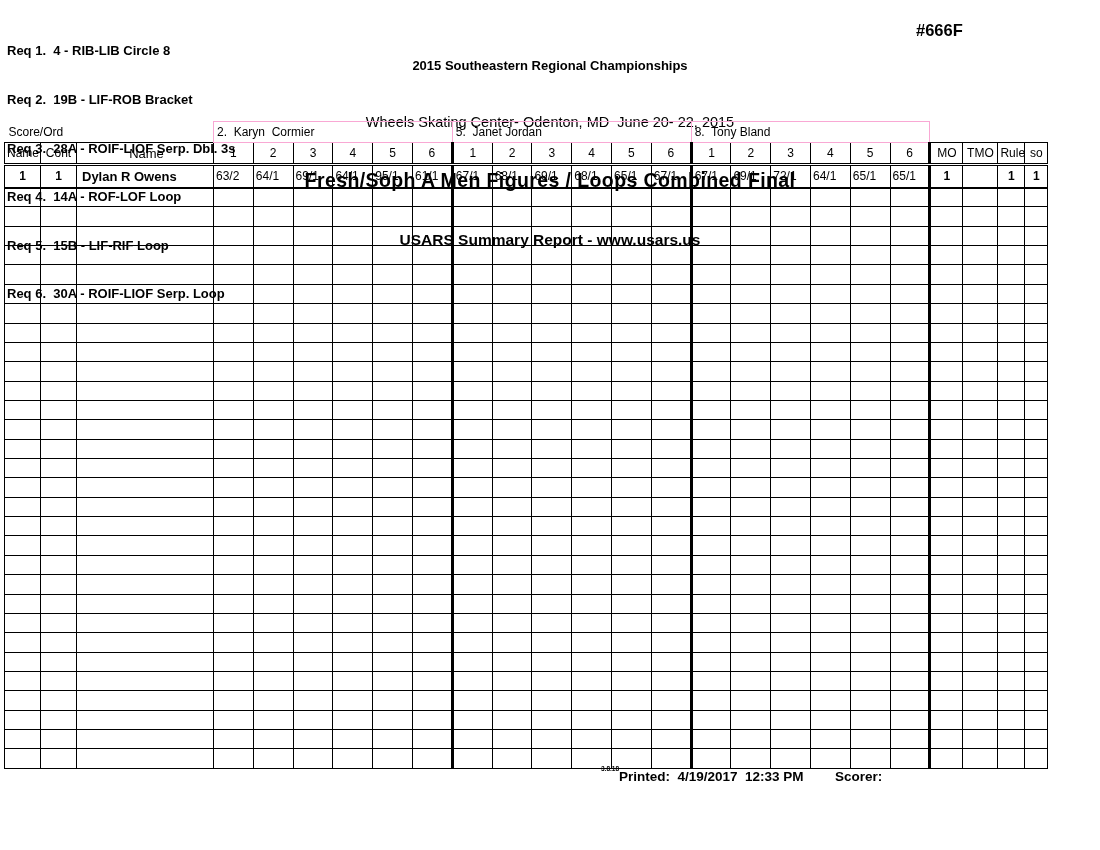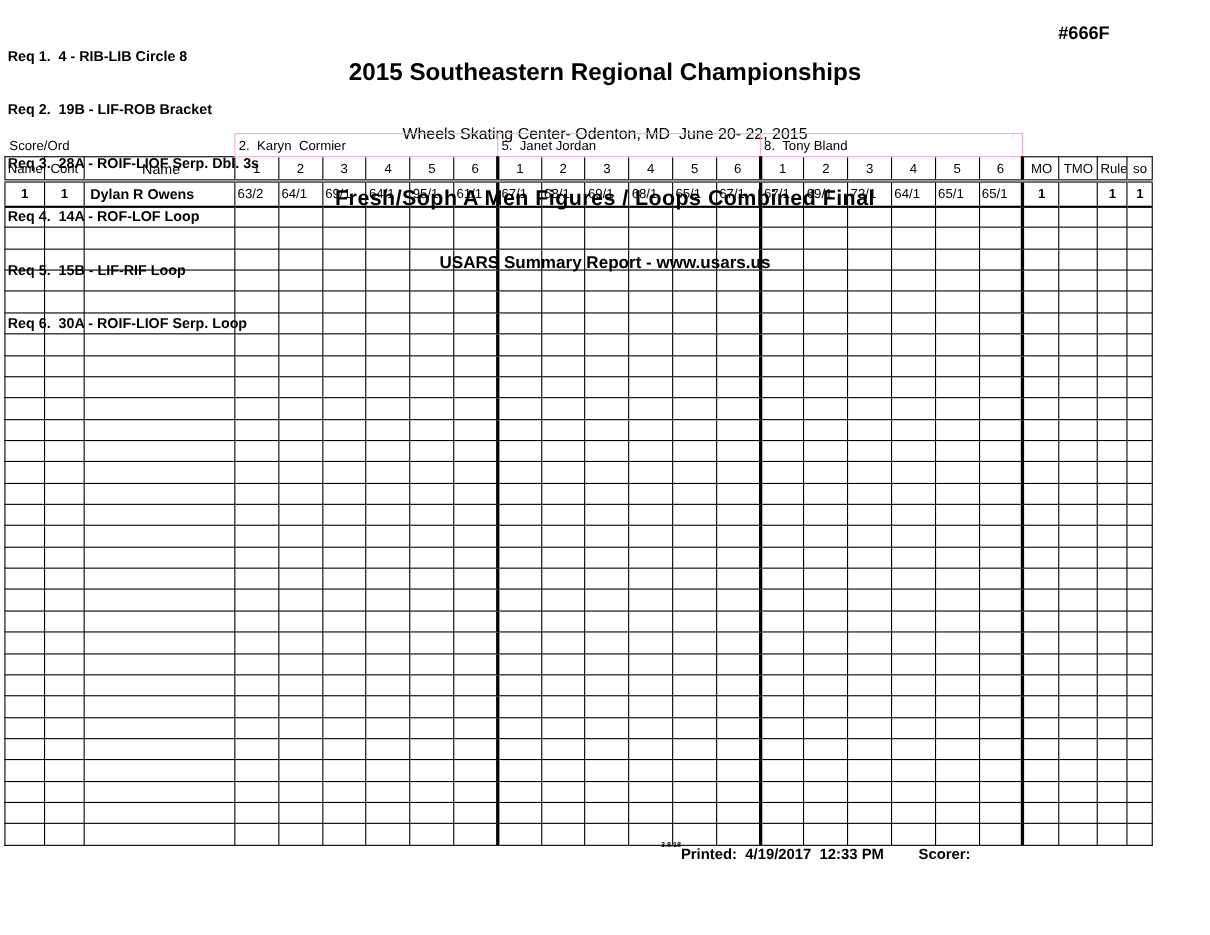--- a/index.html
+++ b/index.html
@@ -3,25 +3,25 @@
 <meta charset="utf-8">
 <style>
   html,body{margin:0;padding:0;background:#fff;}
   body{width:1100px;height:850px;position:relative;color:#000;
        font-family:"Liberation Sans",sans-serif;-webkit-font-smoothing:none;}
 
   
   .req-list{position:absolute;left:7px;top:11px;font-weight:bold;font-size:13px;
             line-height:16.2px;white-space:pre;}
   .title-block{position:absolute;left:250px;top:19px;width:600px;text-align:center;white-space:pre;}
-  .t-main{font-size:22px;font-weight:bold;line-height:22px;}
+  .t-main{font-size:13px;font-weight:bold;line-height:22px;}
   .t-venue{font-size:14.5px;line-height:19px;}
   .t-event{font-size:19.5px;font-weight:bold;line-height:25px;letter-spacing:.4px;}
   .t-report{font-size:15.5px;line-height:21px;font-weight:bold;}
-  .event-num{position:absolute;left:962px;top:21px;font-size:16.5px;font-weight:bold;text-align:right;}
+  .event-num{position:absolute;left:916px;top:21px;font-size:16.5px;font-weight:bold;text-align:right;}
 
   
   table{position:absolute;left:4px;top:121px;border-collapse:collapse;table-layout:fixed;
         width:1043px;padding-left:41px;}
   td{border:1px solid #000;font-size:12px;padding:0 2px;overflow:hidden;white-space:nowrap;
      vertical-align:middle;box-sizing:border-box;}
   tr.judge-row{height:21px;}
   tr.judge-row td{border:1px solid #f9a8d4;}
   tr.judge-row td.nb{border:none;}
   td.jcell{white-space:pre;padding-left:3px;}

